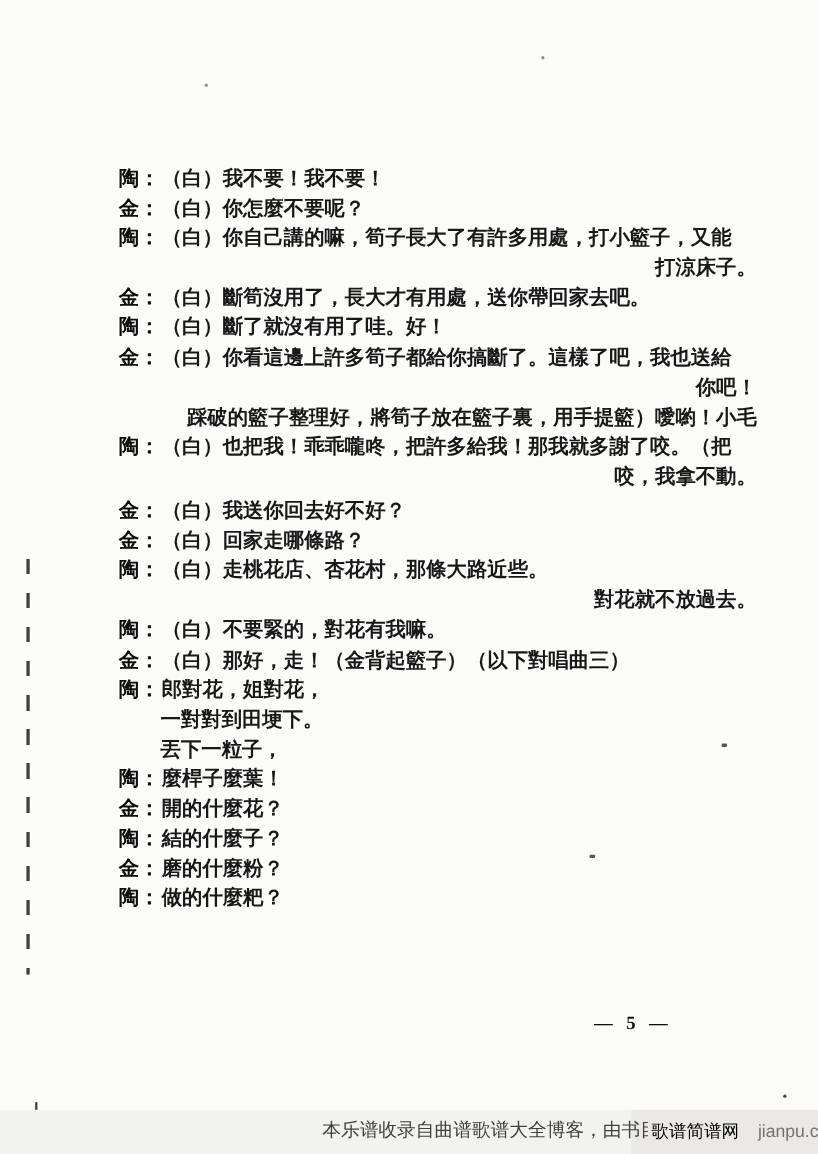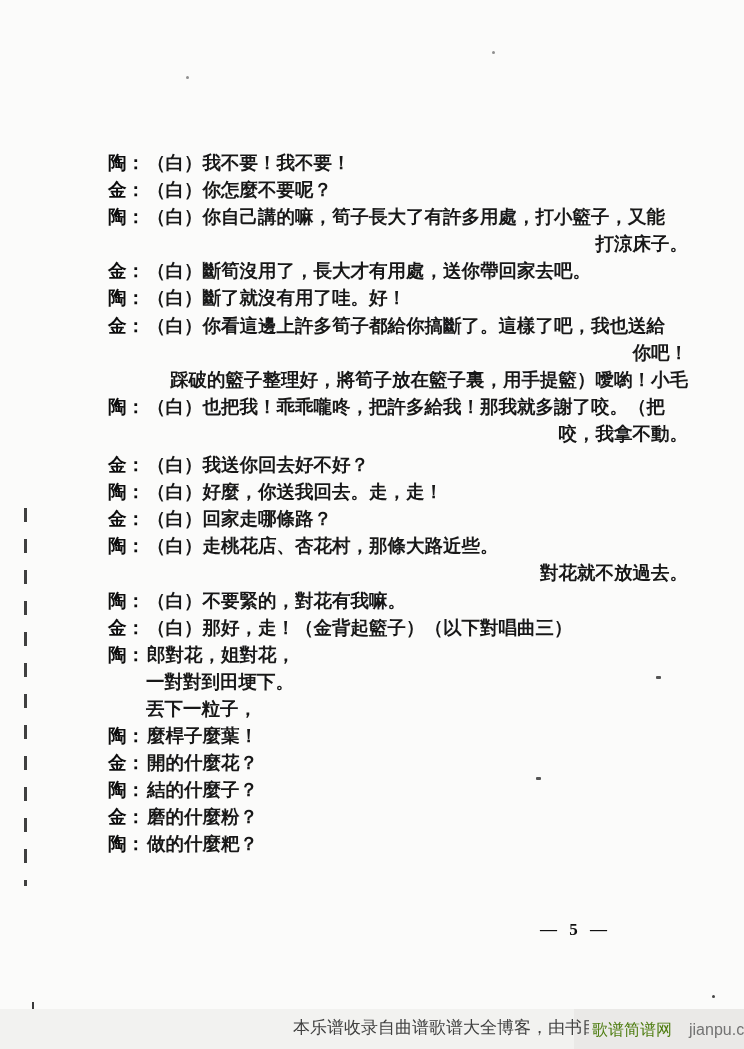--- a/index.html
+++ b/index.html
@@ -6,21 +6,21 @@
   body{
     width:744px;height:1049px;position:relative;overflow:hidden;
     background:#fbfbfa;
     font-family:"Liberation Serif", serif;
   }
   .page{position:absolute;inset:0;}
 
   
   .script{
     position:absolute;left:108px;top:150px;width:580px;
-    font-size:18.5px;color:#181818;
+    font-size:18.5px;color:#181818;font-family:Liberation Mono, monospace;
   }
   .line{
     height:27.1px;line-height:27.1px;white-space:nowrap;
     font-weight:600;
     letter-spacing:0px;
   }
   .line:nth-child(12){margin-top:4px;}
   .spk{
     display:inline-block;width:39px;font-weight:800;color:#0d0d0d;
   }
@@ -65,21 +65,21 @@
   }
   .clip{
     display:inline-block;width:7px;overflow:hidden;vertical-align:bottom;
     height:22px;
   }
   .watermark{
     position:absolute;left:592px;top:11px;
     font-family:"Liberation Sans", sans-serif;
     font-size:16px;line-height:20px;white-space:nowrap;z-index:3;
   }
-  .wm-name{color:#4d7c0f;}
+  .wm-name{color:#000000;}
   .wm-domain{color:#737373;margin-left:17px;}
 </style>
 </head>
 <body>
 
 <div class="page">
 
   <div class="binding-marks"></div>
 
   <div class="script">
@@ -88,21 +88,20 @@
       <div class="line dialogue"><span class="spk">陶：</span><span class="txt">（白）你自己講的嘛，筍子長大了有許多用處，打小籃子，又能</span></div>
       <div class="line continuation"><span class="txt">打涼床子。</span></div>
       <div class="line dialogue"><span class="spk">金：</span><span class="txt">（白）斷筍沒用了，長大才有用處，送你帶回家去吧。</span></div>
       <div class="line dialogue"><span class="spk">陶：</span><span class="txt">（白）斷了就沒有用了哇。好！</span></div>
       <div class="line dialogue"><span class="spk">金：</span><span class="txt">（白）你看這邊上許多筍子都給你搞斷了。這樣了吧，我也送給</span></div>
       <div class="line continuation"><span class="txt">你吧！</span></div>
       <div class="line continuation"><span class="txt">踩破的籃子整理好，將筍子放在籃子裏，用手提籃）噯喲！小毛</span></div>
       <div class="line dialogue"><span class="spk">陶：</span><span class="txt">（白）也把我！乖乖嚨咚，把許多給我！那我就多謝了咬。（把</span></div>
       <div class="line continuation"><span class="txt">咬，我拿不動。</span></div>
       <div class="line dialogue"><span class="spk">金：</span><span class="txt">（白）我送你回去好不好？</span></div>
-      <div class="line dialogue"><span class="spk">陶：</span><span class="txt">（白）好麼，你送我回去。走，走！</span></div>
       <div class="line dialogue"><span class="spk">金：</span><span class="txt">（白）回家走哪條路？</span></div>
       <div class="line dialogue"><span class="spk">陶：</span><span class="txt">（白）走桃花店、杏花村，那條大路近些。</span></div>
       <div class="line continuation"><span class="txt">對花就不放過去。</span></div>
       <div class="line dialogue"><span class="spk">陶：</span><span class="txt">（白）不要緊的，對花有我嘛。</span></div>
       <div class="line dialogue"><span class="spk">金：</span><span class="txt">（白）那好，走！（金背起籃子）（以下對唱曲三）</span></div>
       <div class="line dialogue"><span class="spk">陶：</span><span class="txt">郎對花，姐對花，</span></div>
       <div class="line verse"><span class="txt">一對對到田埂下。</span></div>
       <div class="line verse"><span class="txt">丟下一粒子，</span></div>
       <div class="line dialogue"><span class="spk">陶：</span><span class="txt">麼桿子麼葉！</span></div>
       <div class="line dialogue"><span class="spk">金：</span><span class="txt">開的什麼花？</span></div>

